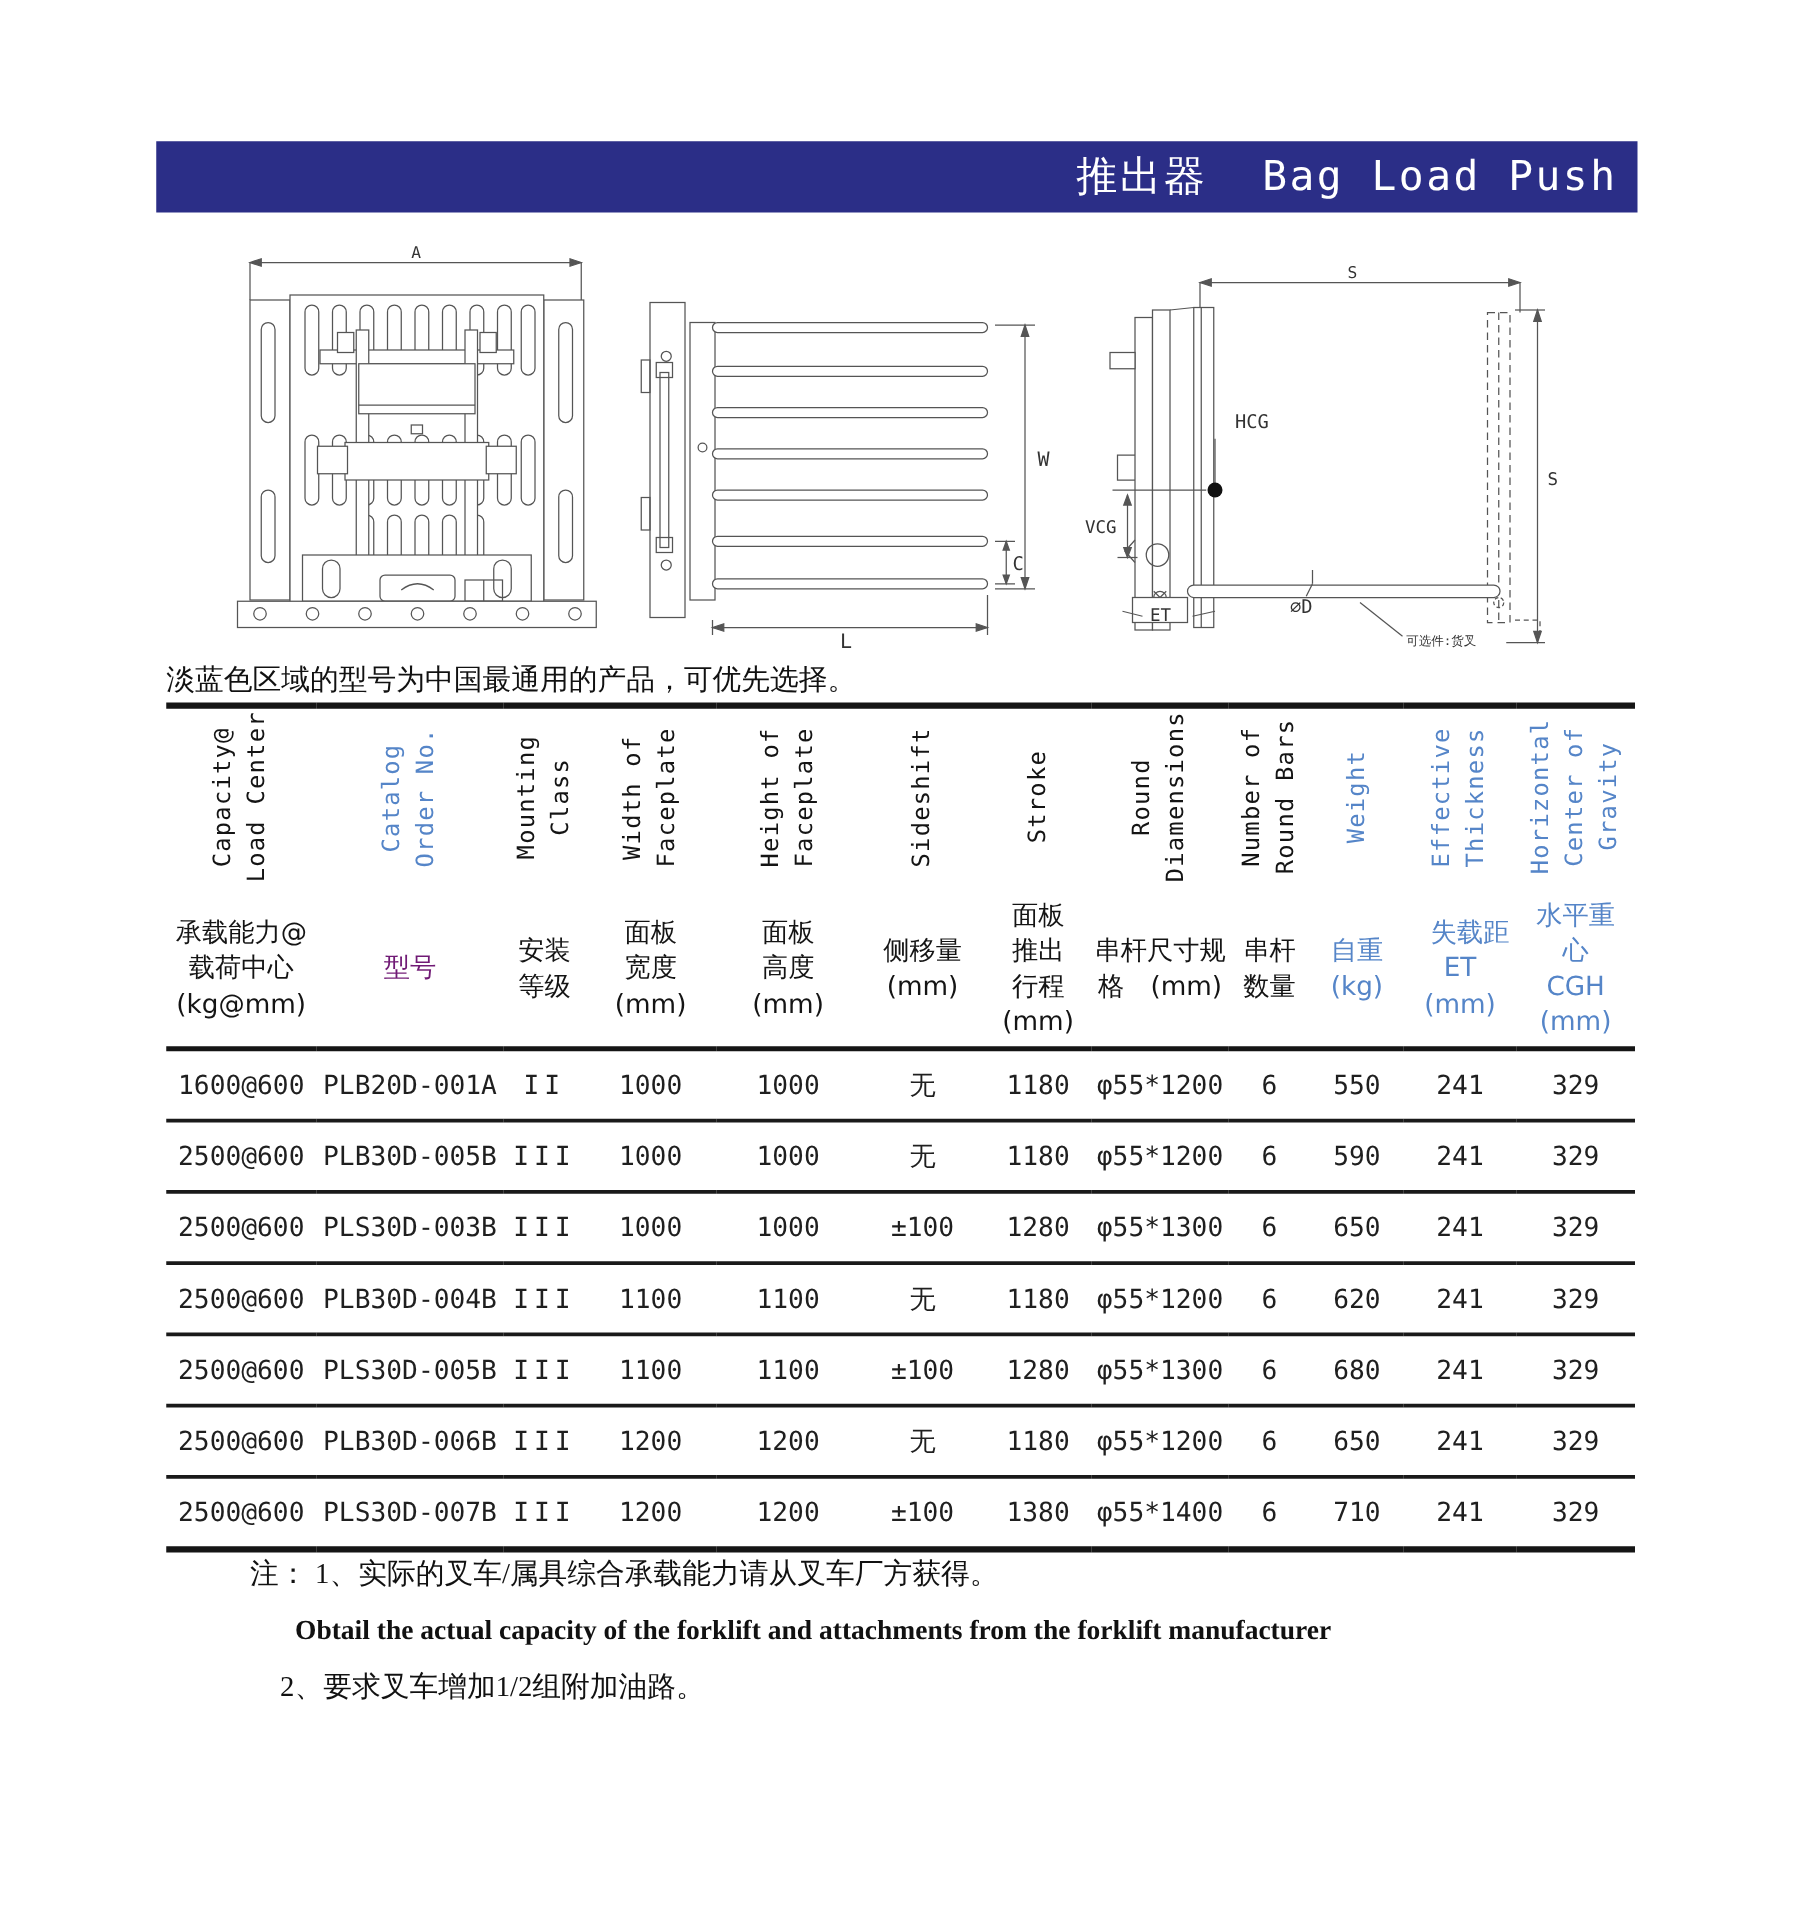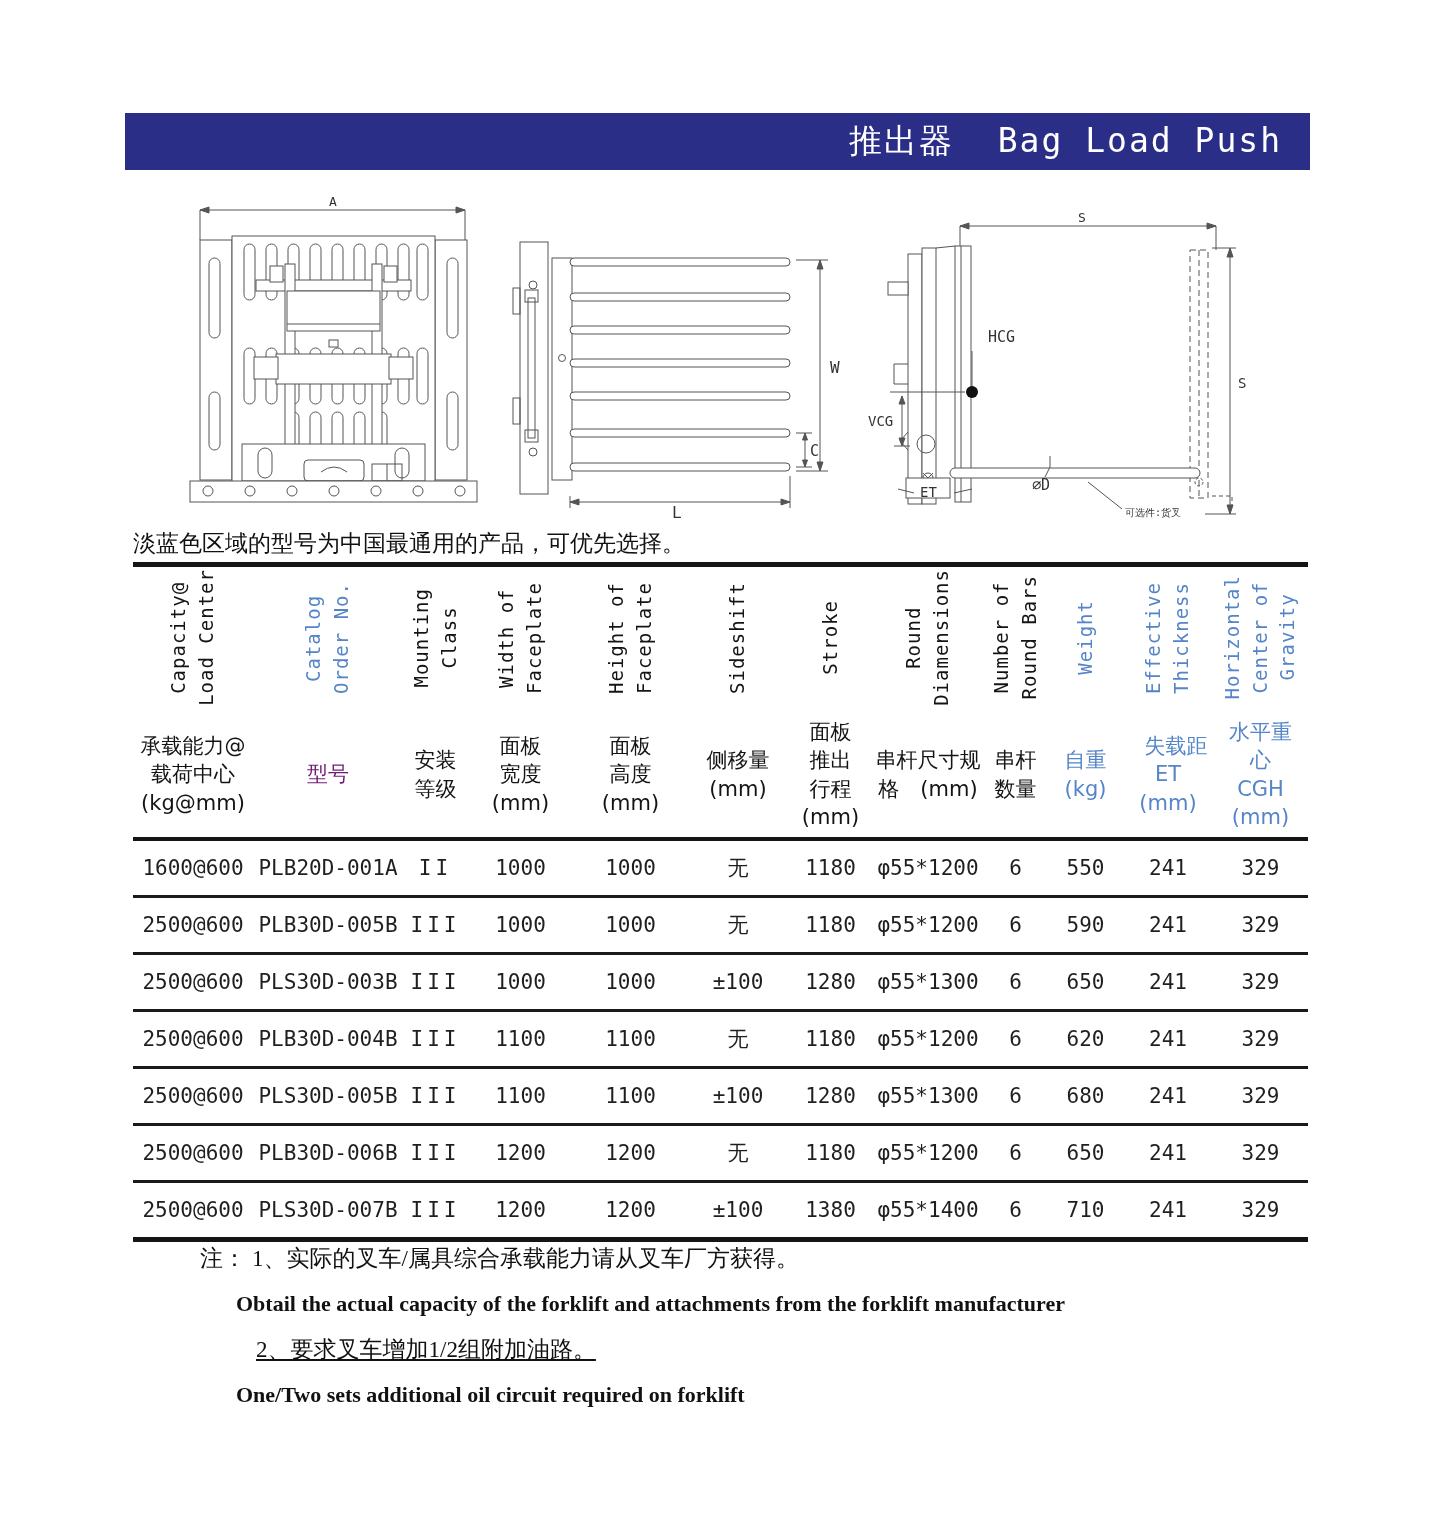--- a/index.html
+++ b/index.html
@@ -7,21 +7,21 @@
     width:1438px;height:1533px;position:relative;background:#ffffff;
     font-family:"DejaVu Sans", "Liberation Sans", sans-serif;color:#1b1b1b;overflow:hidden;
   }
   
   .banner{
     position:absolute;left:125px;top:113px;width:1185px;height:57px;
     display:flex;align-items:center;justify-content:flex-end;
   }
   .banner-title{
     color:#fff;font-family:"DejaVu Sans Mono",monospace;font-size:33px;
-    letter-spacing:2px;padding-right:28px;white-space:pre;
+    letter-spacing:2px;padding-right:16px;white-space:pre;
   }
   
   .drawing{position:absolute;}
   .drawing svg text{font-family:"DejaVu Sans Mono",monospace;fill:#333;stroke:none;}
   
   .intro{
     position:absolute;left:133px;top:528px;font-family:"Liberation Serif",serif;
     font-size:23px;color:#111;white-space:pre;
   }
   
@@ -430,15 +430,14 @@
       </tbody>
   </table>
 </div>
 
 <div class="notes">
   <div class="note-line note-zh note-first">
     <span class="note-label">注：</span>
     <span>1、实际的叉车/属具综合承载能力请从叉车厂方获得。</span>
   </div>
   <div class="note-line note-en">Obtail the actual capacity of the forklift and attachments from the forklift manufacturer</div>
-  <div class="note-line note-zh" style="margin-left:56px;text-decoration:underline;">2、要求叉车增加1/2组附加油路。</div>
-  <div class="note-line note-en">One/Two sets additional oil circuit required on forklift</div>
+  <div class="note-line note-zh" style="margin-left:24px;">2、要求叉车增加1/2组附加油路。</div>
 </div>
 
 </body></html>

